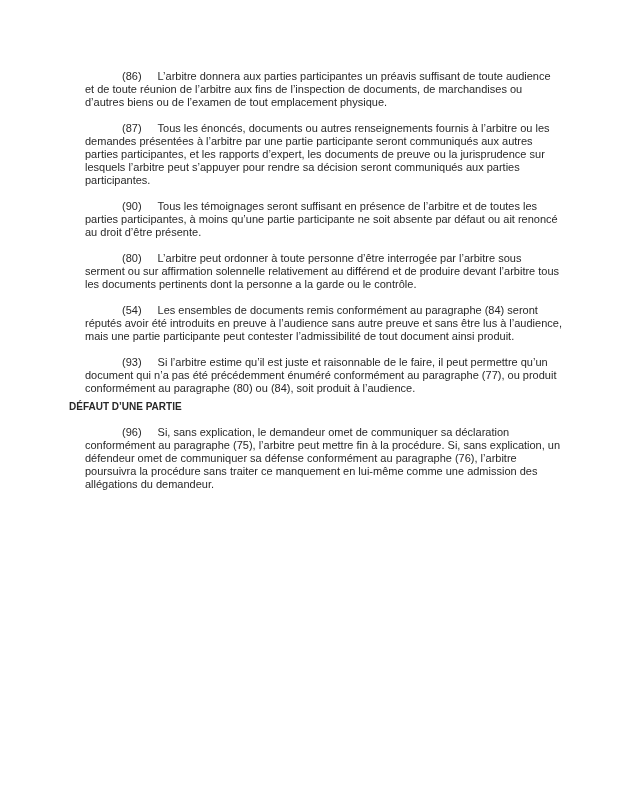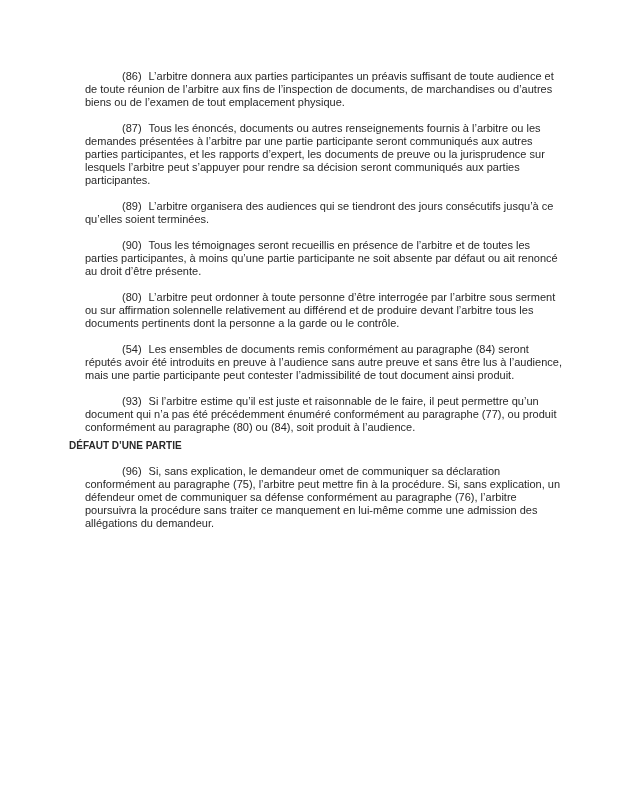--- a/index.html
+++ b/index.html
@@ -18,43 +18,42 @@
     font-size: 11px;
     line-height: 13px;
     color: #282828;
     overflow: hidden;
   }
   .para {
     margin: 0 0 13px 0;
     text-indent: 37px;
   }
   .para-num {
-    padding-right: 7px;
+    padding-right: 16px;
   }
   .sec-a .para:last-child {
     margin-bottom: 5px;
   }
   .heading {
     font-family: "Liberation Sans", sans-serif;
     font-size: 10px;
     line-height: 13px;
     font-weight: bold;
     color: #282828;
     margin: 0 0 13px -16px;
   }
 </style>
 </head>
 <body>
 
 <div class="doc">
   <div class="sec-a">
       <p class="para"><span class="para-num">(86)</span><span class="para-text">L’arbitre donnera aux parties participantes un préavis suffisant de toute audience et de toute réunion de l’arbitre aux fins de l’inspection de documents, de marchandises ou d’autres biens ou de l’examen de tout emplacement physique.</span></p>
       <p class="para"><span class="para-num">(87)</span><span class="para-text">Tous les énoncés, documents ou autres renseignements fournis à l’arbitre ou les demandes présentées à l’arbitre par une partie participante seront communiqués aux autres parties participantes, et les rapports d’expert, les documents de preuve ou la jurisprudence sur lesquels l’arbitre peut s’appuyer pour rendre sa décision seront communiqués aux parties participantes.</span></p>
-      <p class="para"><span class="para-num">(89)</span><span class="para-text">L’arbitre organisera des audiences qui se tiendront des jours consécutifs jusqu’à ce qu’elles soient terminées.</span></p>
-      <p class="para"><span class="para-num">(90)</span><span class="para-text">Tous les témoignages seront recueillis en présence de l’arbitre et de toutes les parties participantes, à moins qu’une partie participante ne soit absente par défaut ou ait renoncé au droit d’être présente.</span></p>
+      <p class="para"><span class="para-num">(90)</span><span class="para-text">Tous les témoignages seront suffisant en présence de l’arbitre et de toutes les parties participantes, à moins qu’une partie participante ne soit absente par défaut ou ait renoncé au droit d’être présente.</span></p>
       <p class="para"><span class="para-num">(80)</span><span class="para-text">L’arbitre peut ordonner à toute personne d’être interrogée par l’arbitre sous serment ou sur affirmation solennelle relativement au différend et de produire devant l’arbitre tous les documents pertinents dont la personne a la garde ou le contrôle.</span></p>
       <p class="para"><span class="para-num">(54)</span><span class="para-text">Les ensembles de documents remis conformément au paragraphe (84) seront réputés avoir été introduits en preuve à l’audience sans autre preuve et sans être lus à l’audience, mais une partie participante peut contester l’admissibilité de tout document ainsi produit.</span></p>
       <p class="para"><span class="para-num">(93)</span><span class="para-text">Si l’arbitre estime qu’il est juste et raisonnable de le faire, il peut permettre qu’un document qui n’a pas été précédemment énuméré conformément au paragraphe (77), ou produit conformément au paragraphe (80) ou (84), soit produit à l’audience.</span></p>
     </div>
   <h1 class="heading">DÉFAUT D’UNE PARTIE</h1>
   <div class="sec-b">
       <p class="para"><span class="para-num">(96)</span><span class="para-text">Si, sans explication, le demandeur omet de communiquer sa déclaration conformément au paragraphe (75), l’arbitre peut mettre fin à la procédure. Si, sans explication, un défendeur omet de communiquer sa défense conformément au paragraphe (76), l’arbitre poursuivra la procédure sans traiter ce manquement en lui-même comme une admission des allégations du demandeur.</span></p>
     </div>
 </div>
 

